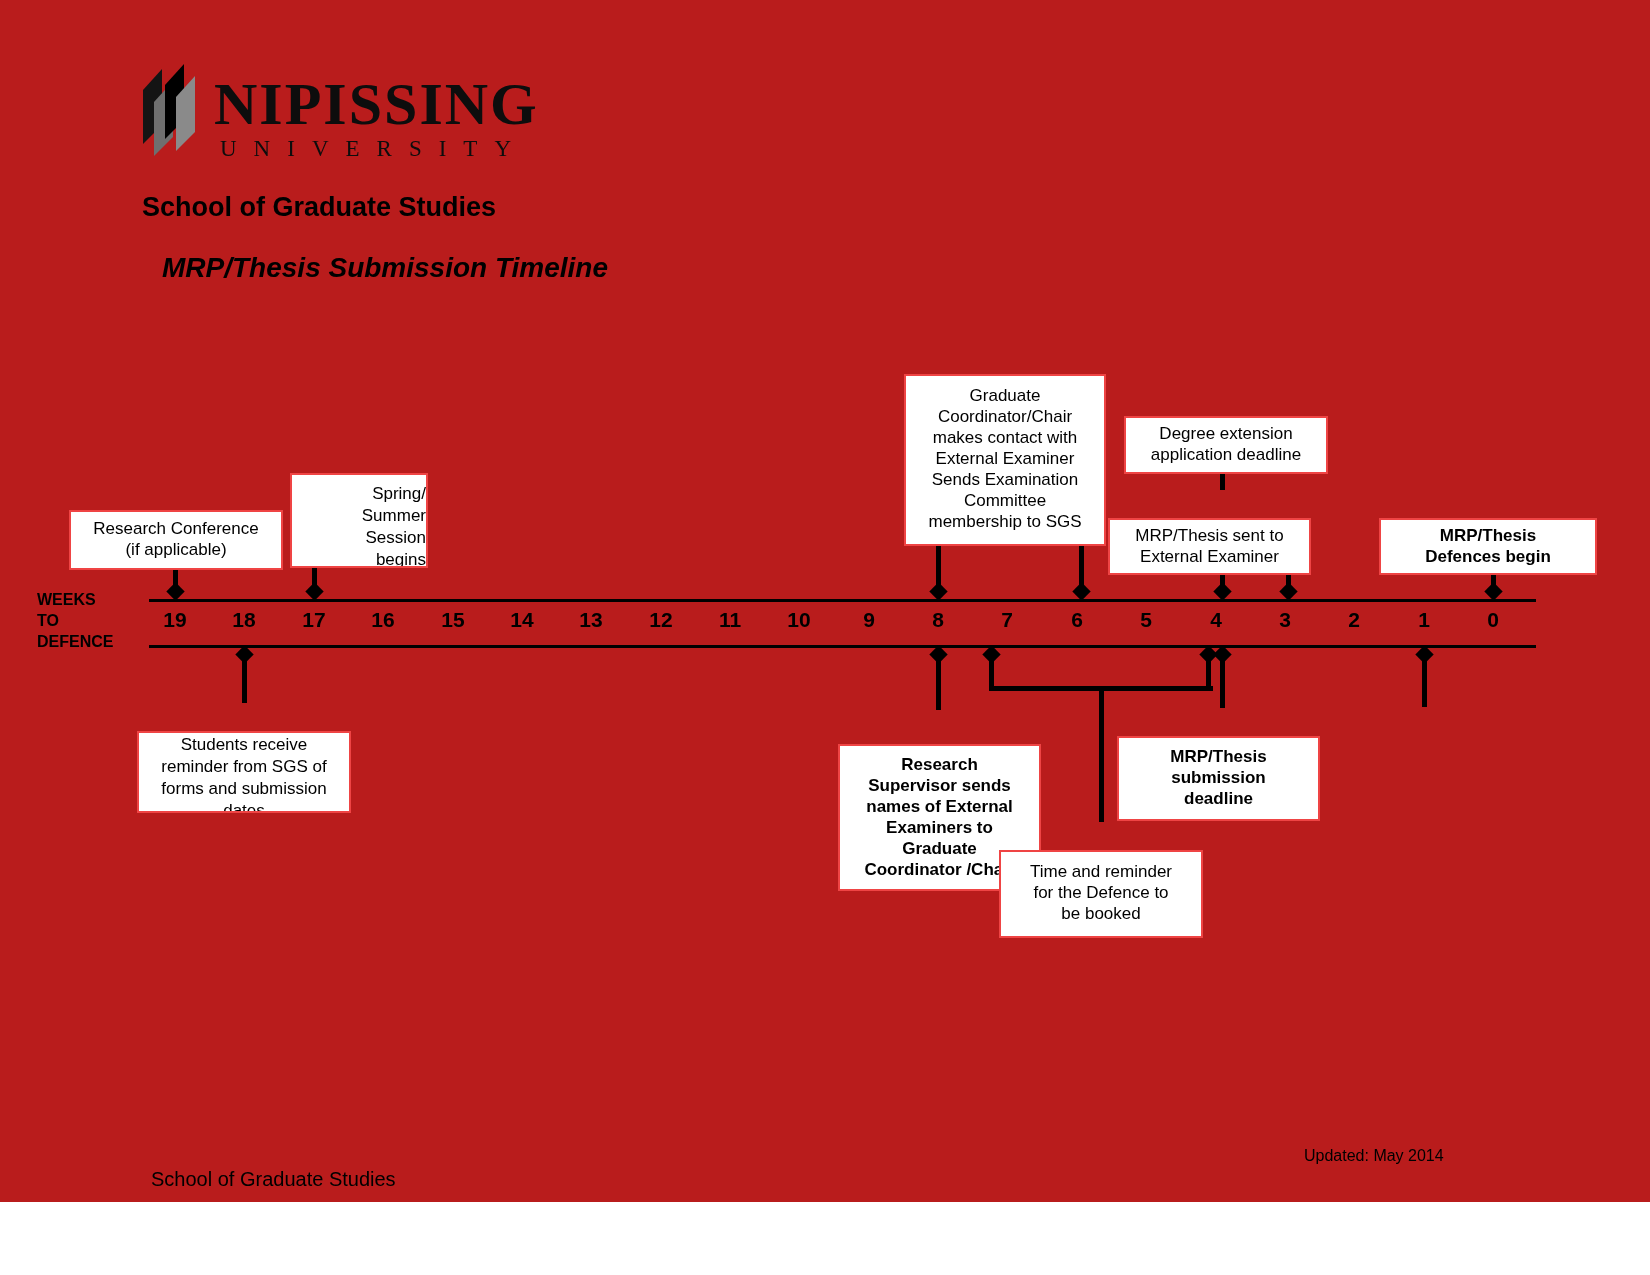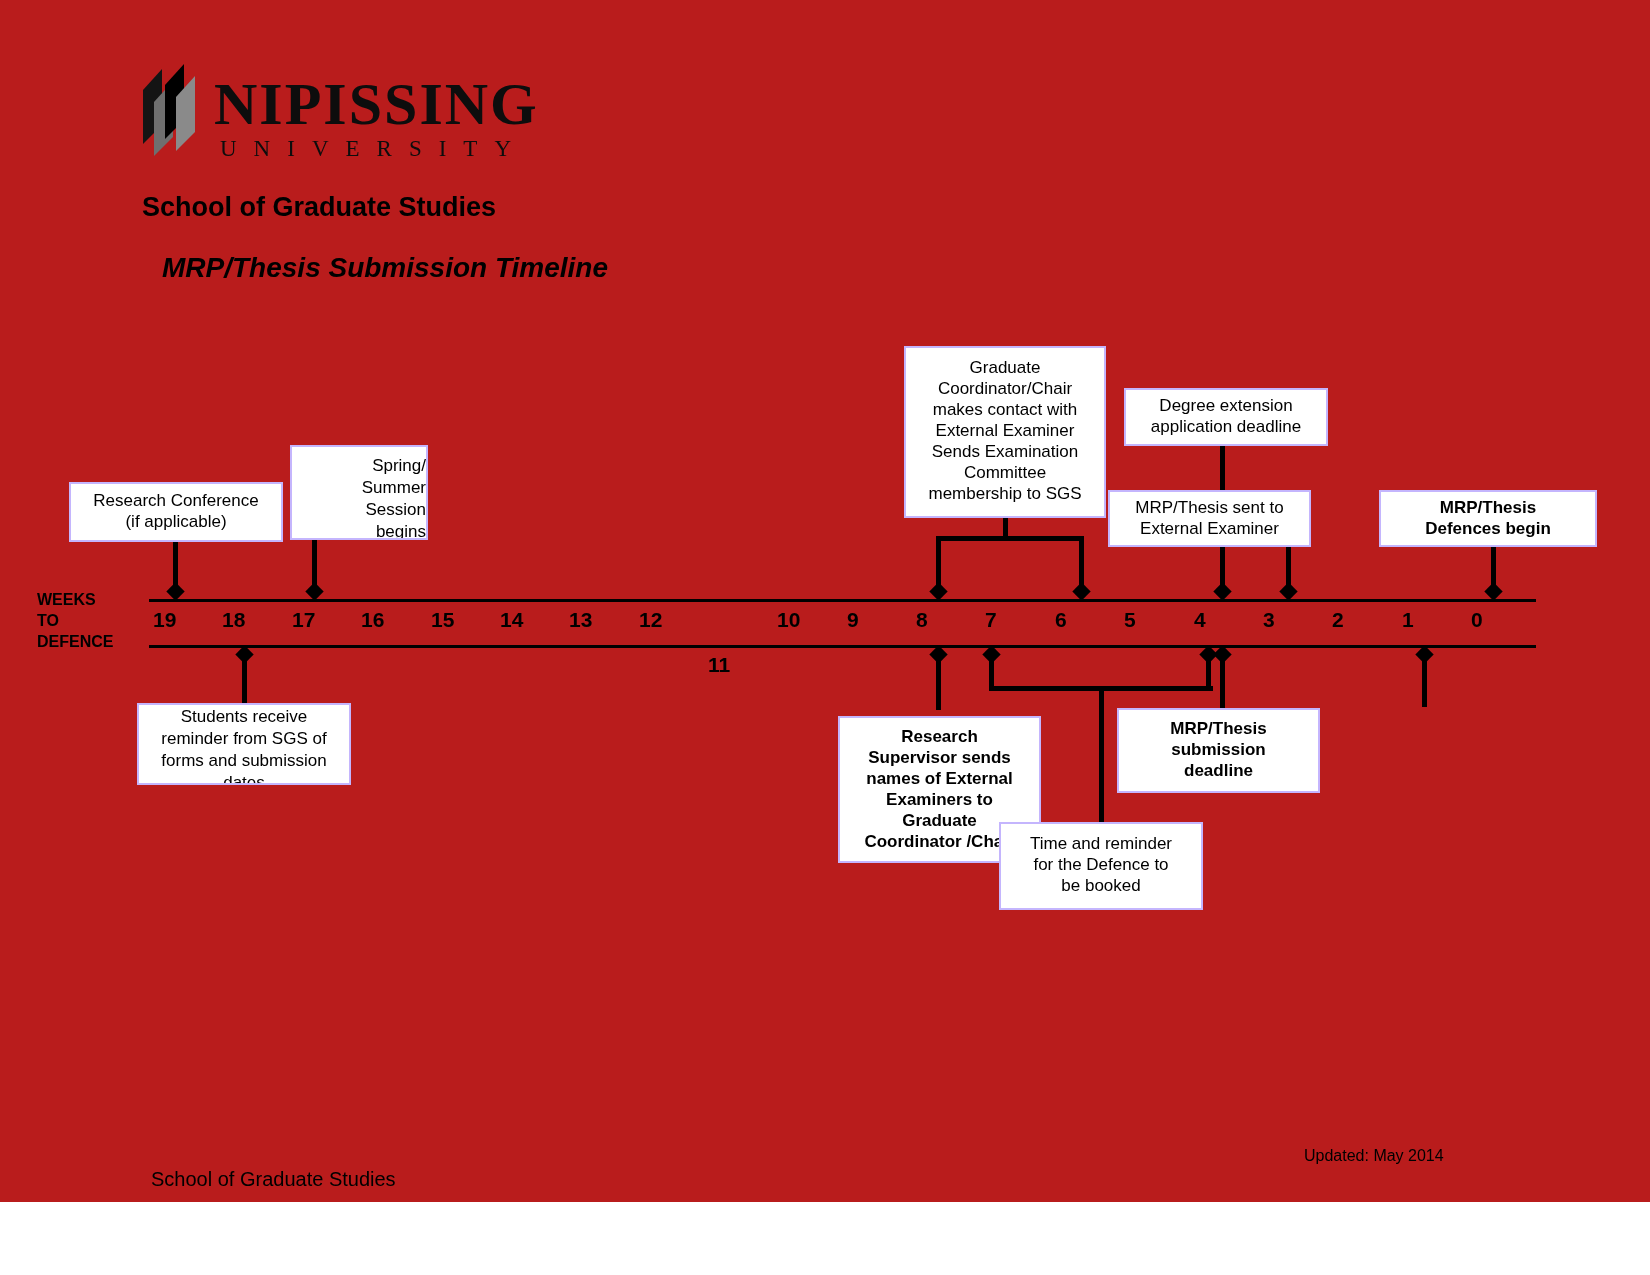--- a/index.html
+++ b/index.html
@@ -23,32 +23,32 @@
     position:absolute;left:142px;top:192px;
     font-size:27px;font-weight:700;line-height:30px;
   }
   #page-subtitle{
     position:absolute;left:142px;top:254px;
     font-size:28px;font-weight:700;font-style:italic;line-height:28px;margin-left:20px;
   }
   
   .tl-line{position:absolute;left:149px;width:1387px;height:3px;background:#000;}
   .wk{
-    position:absolute;top:608px;width:44px;text-align:left;
+    position:absolute;top:608px;width:44px;text-align:center;
     font-size:21px;font-weight:700;line-height:24px;
   }
   #axis-label{
     position:absolute;left:37px;top:589px;
     font-size:16px;font-weight:700;line-height:21px;white-space:pre-line;
   }
   
   .box{
-    position:absolute;box-sizing:border-box;background:#fff;border:2px solid #c4b5fd;
+    position:absolute;box-sizing:border-box;background:#fff;border:2px solid #ef4444;
     text-align:center;font-size:17px;line-height:21px;white-space:pre-line;
-    overflow:hidden;z-index:2;
+    overflow:hidden;z-index:2;margin-top:28px;
   }
   .box.bold{font-weight:700;}
   
   .stem{position:absolute;width:5px;background:#000;z-index:1;}
   .hbar{position:absolute;height:5px;background:#000;z-index:1;}
   .dia{position:absolute;width:13px;height:13px;background:#000;transform:rotate(45deg);z-index:1;}
   #footer-left{position:absolute;left:151px;top:1167px;font-size:20px;line-height:24px;}
   #footer-right{position:absolute;left:1304px;top:1144px;font-size:16px;line-height:24px;}
 </style>
 </head>
@@ -76,21 +76,21 @@
 
   <div>
     <span class="wk" style="left:153px;">19</span>
     <span class="wk" style="left:222px;">18</span>
     <span class="wk" style="left:292px;">17</span>
     <span class="wk" style="left:361px;">16</span>
     <span class="wk" style="left:431px;">15</span>
     <span class="wk" style="left:500px;">14</span>
     <span class="wk" style="left:569px;">13</span>
     <span class="wk" style="left:639px;">12</span>
-    <span class="wk" style="left:708px;margin-top:45px;">11</span>
+    <span class="wk" style="left:708px;">11</span>
     <span class="wk" style="left:777px;">10</span>
     <span class="wk" style="left:847px;">9</span>
     <span class="wk" style="left:916px;">8</span>
     <span class="wk" style="left:985px;">7</span>
     <span class="wk" style="left:1055px;">6</span>
     <span class="wk" style="left:1124px;">5</span>
     <span class="wk" style="left:1194px;">4</span>
     <span class="wk" style="left:1263px;">3</span>
     <span class="wk" style="left:1332px;">2</span>
     <span class="wk" style="left:1402px;">1</span>

